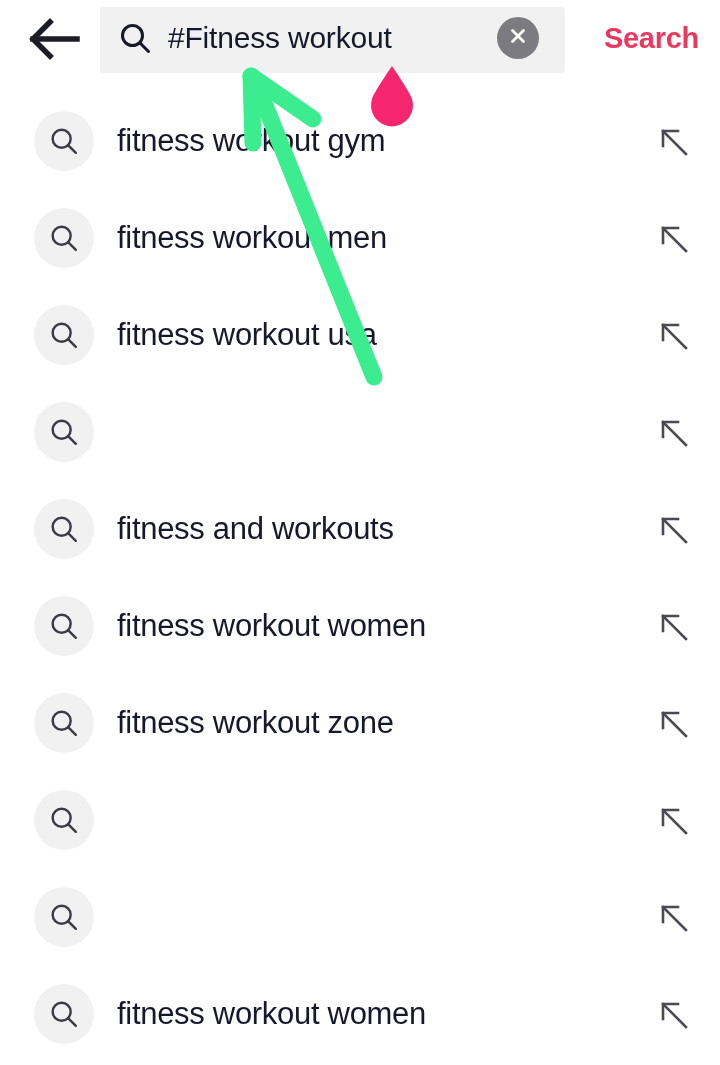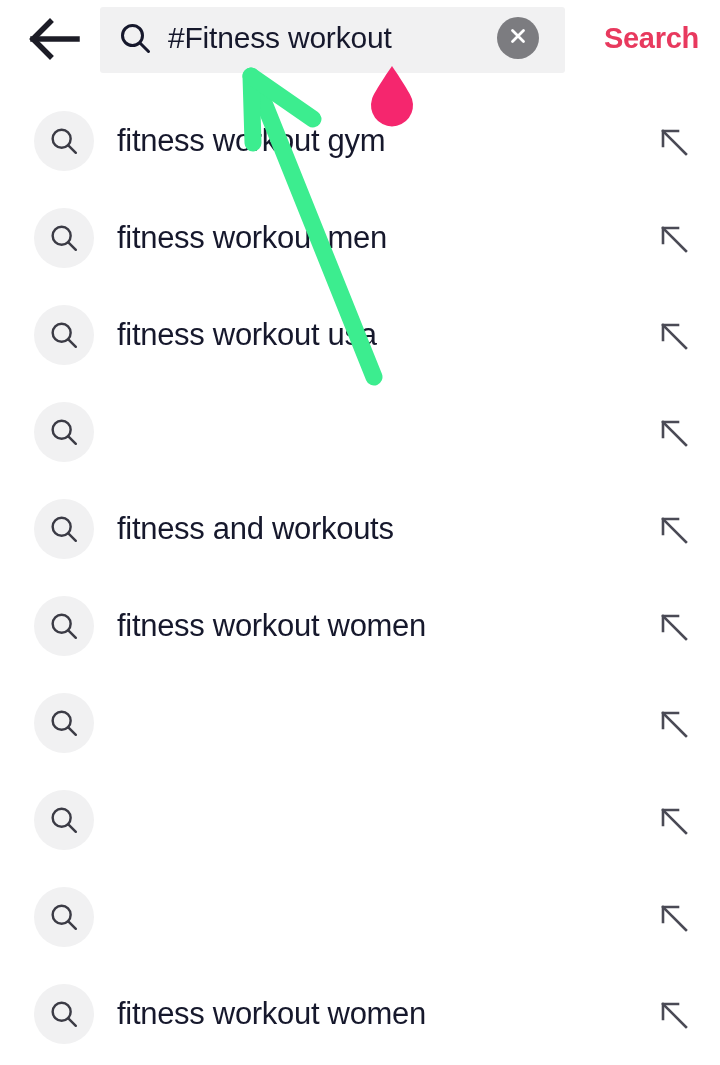--- a/index.html
+++ b/index.html
@@ -297,20 +297,21 @@
           </svg>
         </span>
       </div>
       <div class="sugg-row">
         <span class="row-icon">
           <svg width="30" height="30" viewBox="0 0 32 32" fill="none" xmlns="http://www.w3.org/2000/svg">
             <circle cx="13.5" cy="13.5" r="9.6" stroke="#3b3b45" stroke-width="2.6"></circle>
             <path d="M20.6 20.6 L28.6 28.6" stroke="#3b3b45" stroke-width="2.6" stroke-linecap="round"></path>
           </svg>
         </span>
+        <span class="row-label">fitness workout zone</span>
         <span class="row-fill">
           <svg width="34" height="34" viewBox="0 0 34 34" fill="none" xmlns="http://www.w3.org/2000/svg">
             <path d="M30 30 L7 7" stroke="#4a4a55" stroke-width="2.6" stroke-linecap="square"></path>
             <path d="M7 22 L7 7 L22 7" stroke="#4a4a55" stroke-width="2.6" stroke-linecap="square" stroke-linejoin="miter" fill="none"></path>
           </svg>
         </span>
       </div>
       <div class="sugg-row">
         <span class="row-icon">
           <svg width="30" height="30" viewBox="0 0 32 32" fill="none" xmlns="http://www.w3.org/2000/svg">

